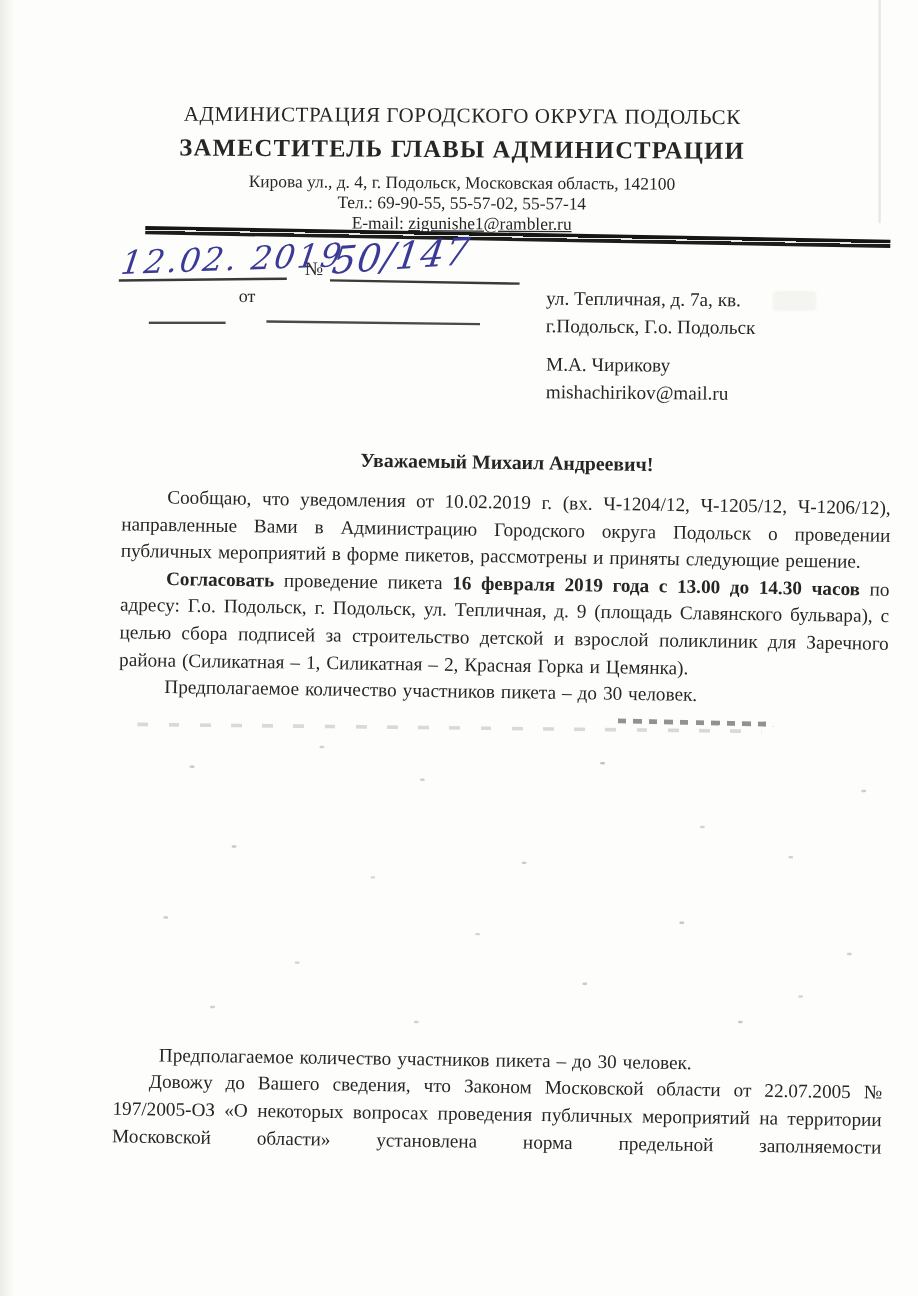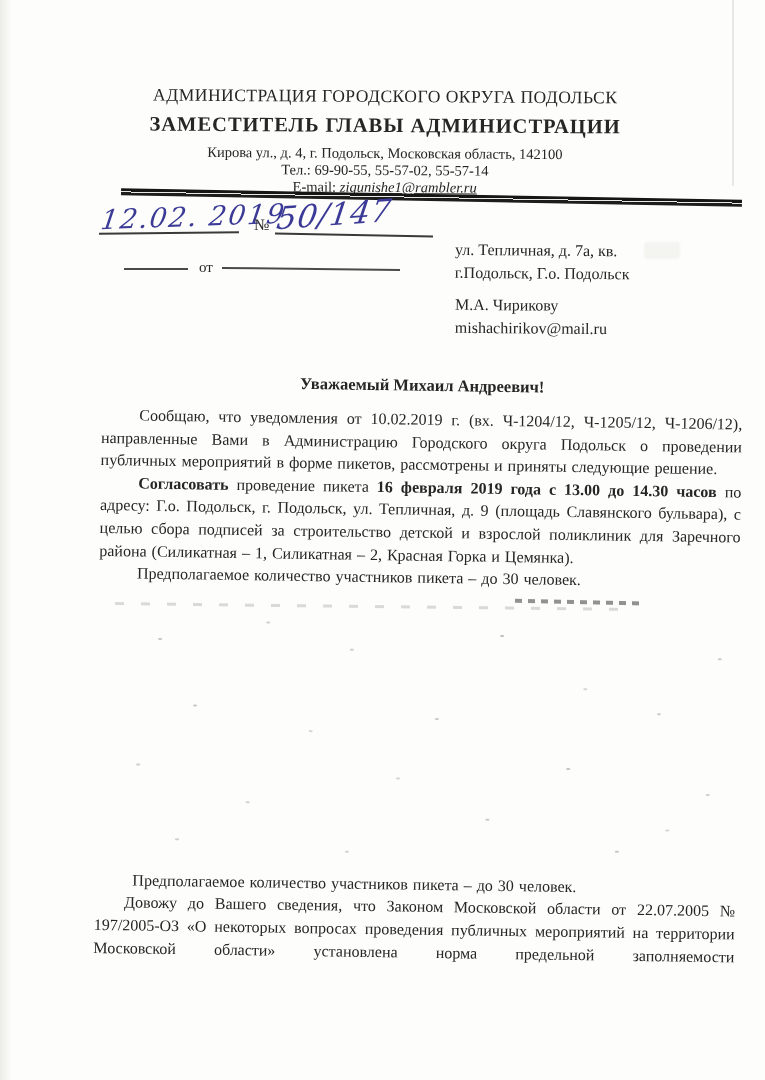--- a/index.html
+++ b/index.html
@@ -13,32 +13,32 @@
   .edge-left2{position:absolute;left:0;top:0;width:12px;height:1080px;
     background:linear-gradient(90deg,#ebebe7,#f4f4f0 50%,rgba(255,255,255,0));}
   .fold-line{position:absolute;left:732px;top:0;width:2px;height:186px;background:#dddddad8;opacity:.8;}
   
   .letterhead{position:absolute;left:60px;top:84px;width:650px;text-align:center;transform:rotate(.35deg);}
   .org{font-size:17.5px;letter-spacing:.5px;line-height:1.4;}
   .dept{font-size:20.5px;font-weight:bold;letter-spacing:1px;margin-top:5px;}
   .addr{font-size:14.5px;margin-top:8px;line-height:1.18;}
   .tel{font-size:14.5px;line-height:1.18;}
   .email{font-size:14.5px;line-height:1.18;}
-  .email .u{text-decoration:underline;font-style:italic;}
+  .email .u{text-decoration:underline;}
   .rule{position:absolute;left:121px;top:194px;width:621px;height:7px;transform:rotate(1.05deg);
     background:linear-gradient(#161616 0 3px,#e8e8e4 3px 4px,#1d1d1d 4px 7px);}
   
   .hand{font-family:"DejaVu Serif",serif;font-style:italic;color:#3b3b97;}
   .ref-date{position:absolute;left:101px;top:201px;font-size:27px;letter-spacing:2px;transform:rotate(-2deg) skewX(-10deg);}
   .ref-date-line{position:absolute;left:99px;top:232px;width:140px;height:2px;background:#3a3a3a;transform:rotate(-.6deg);}
   .no-sign{position:absolute;left:254px;top:216px;font-size:16px;color:#2c2c2c;}
   .ref-num{position:absolute;left:277px;top:196px;font-size:31px;letter-spacing:1px;transform:rotate(-4deg) skewX(-12deg);}
   .ref-num-line{position:absolute;left:275px;top:234px;width:158px;height:2px;background:#3a3a3a;transform:rotate(1deg);}
   .from-line-l{position:absolute;left:124px;top:268px;width:64px;height:1.5px;background:#4a4a4a;}
-  .from-label{position:absolute;left:199px;top:259px;font-size:15px;}
+  .from-label{position:absolute;left:199px;top:240px;font-size:15px;}
   .from-line-r{position:absolute;left:222px;top:268px;width:178px;height:1.5px;background:#4a4a4a;transform:rotate(.7deg);}
   
   .recipient{position:absolute;left:455px;top:240px;width:270px;font-size:16px;line-height:1.42;transform:rotate(.5deg);}
   .recipient-name{position:absolute;left:455px;top:295px;width:270px;font-size:16px;line-height:1.42;transform:rotate(.5deg);}
   .smudge{position:absolute;left:645px;top:243px;width:34px;height:15px;background:#f2f2ee;box-shadow:0 0 3px #e7e7e2;opacity:.8;}
   
   .body{position:absolute;left:102px;top:371px;width:641px;transform:rotate(.85deg);transform-origin:0 0;}
   .salutation{text-align:center;font-weight:bold;font-size:16.5px;margin:0 0 13px 0;}
   .body p{margin:0;font-size:16px;line-height:22.6px;text-align:justify;word-spacing:1px;}
   .ind{text-indent:38px;}

